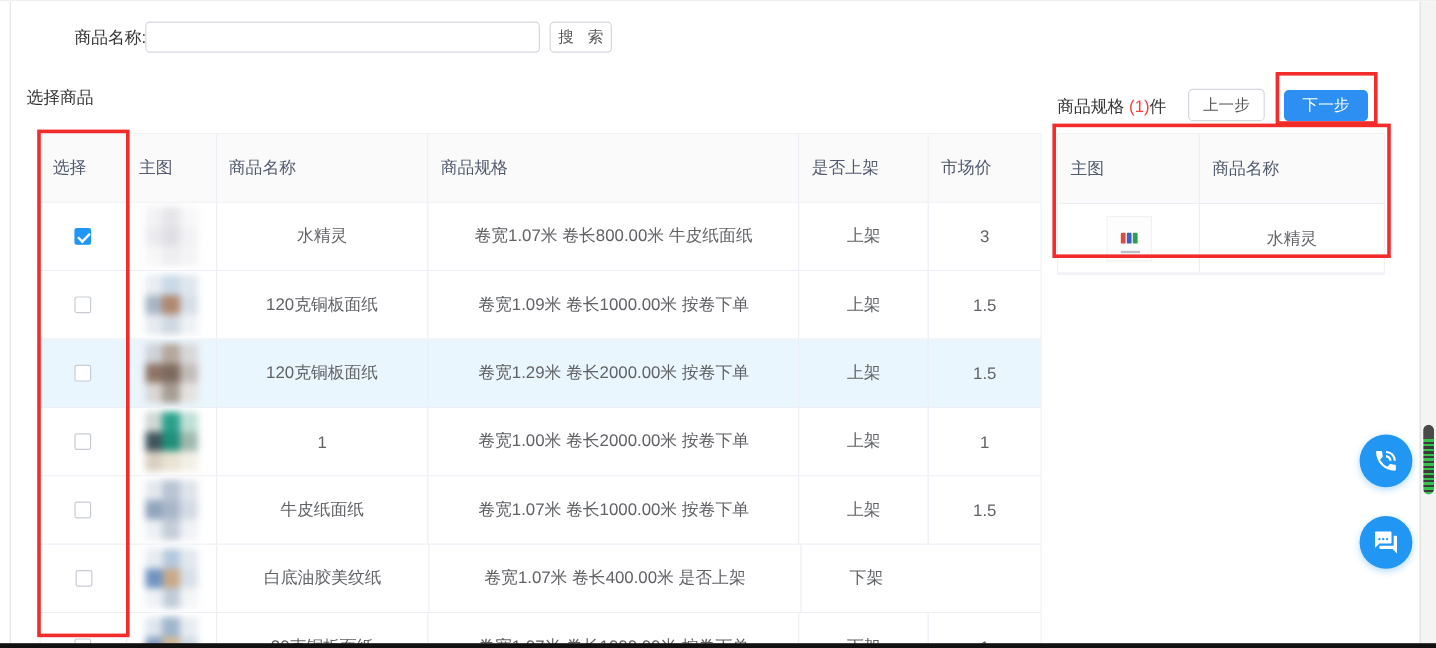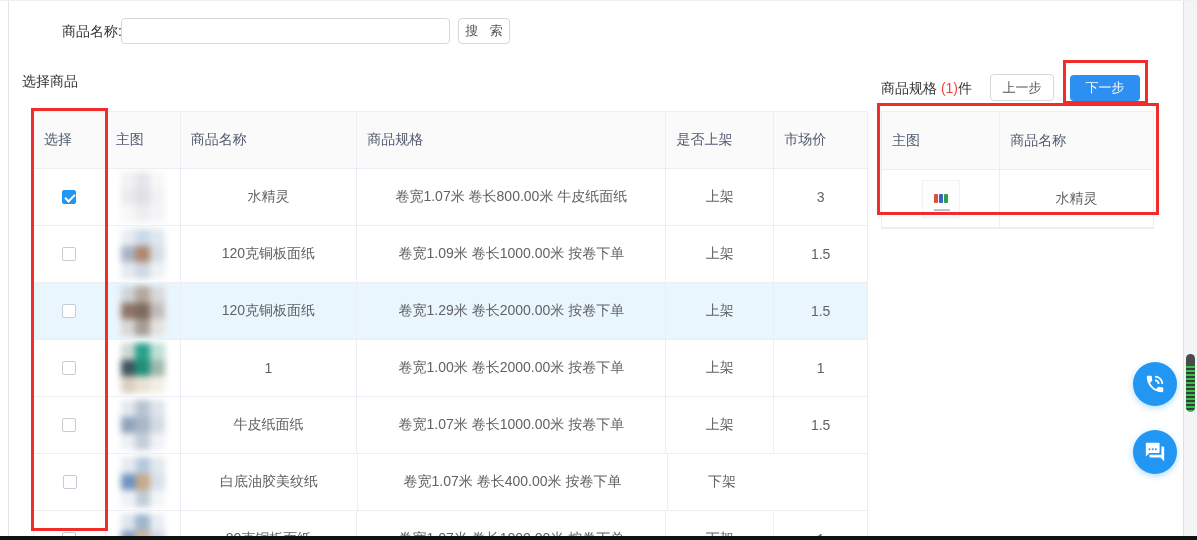--- a/index.html
+++ b/index.html
@@ -234,21 +234,21 @@
             <i style="background: rgb(226, 232, 238);"></i>
             <i style="background: rgb(111, 147, 192);"></i>
             <i style="background: rgb(201, 169, 136);"></i>
             <i style="background: rgb(216, 224, 233);"></i>
             <i style="background: rgb(238, 241, 245);"></i>
             <i style="background: rgb(191, 203, 217);"></i>
             <i style="background: rgb(243, 245, 247);"></i>
           </div>
         </div>
       <div class="td c2">白底油胶美纹纸</div>
-      <div class="td c3">卷宽1.07米 卷长400.00米 按卷下单</div>
+      <div class="td c3">卷宽1.07米 卷长400.00米 是否上架</div>
       <div class="td c4">下架</div>
     </div>
 
     <div class="tr">
       <div class="td c0">
           <span class="cb"></span>
         </div>
       <div class="td c1">
           <div class="thumb">
             <i style="background: rgb(223, 230, 238);"></i>

